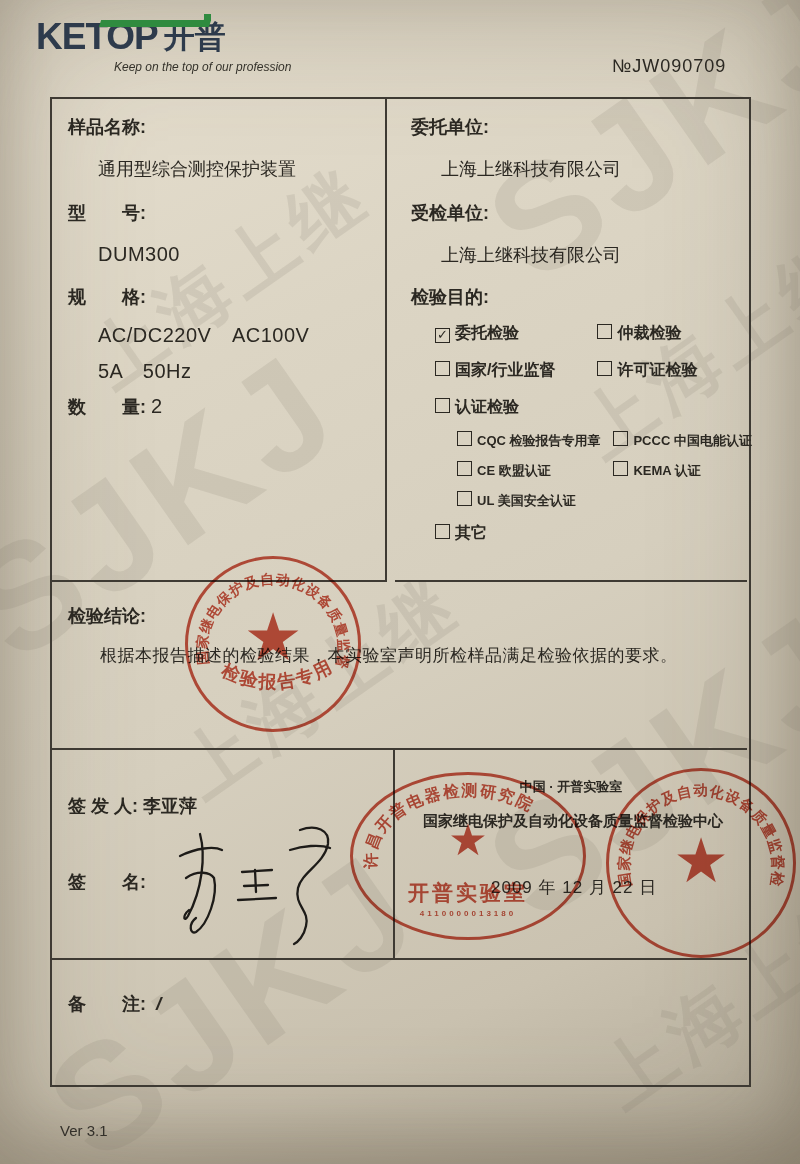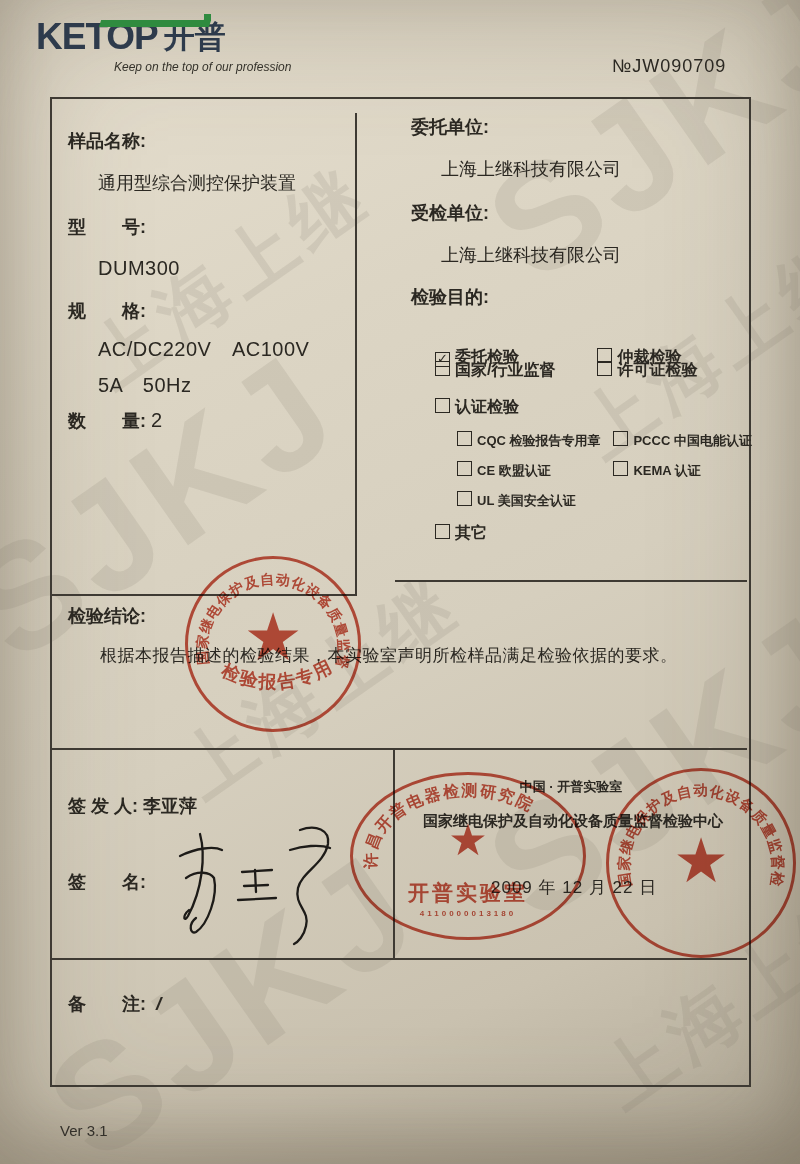--- a/index.html
+++ b/index.html
@@ -16,21 +16,21 @@
   .logo{position:absolute;left:36px;top:16px;z-index:3;}
   .logo .latin{font-size:37px;font-weight:800;color:#2e3b4c;letter-spacing:-1px;line-height:40px;}
   .logo .cjk{font-size:31px;font-weight:700;color:#2e3b4c;margin-left:6px;vertical-align:2px;}
   .logo .greenbar{position:absolute;left:64px;top:4px;width:110px;height:7px;background:#2f8b3f;transform:skewX(-18deg);}
   .logo .greentick{position:absolute;left:168px;top:-2px;width:7px;height:7px;background:#2f8b3f;}
   .tagline{position:absolute;left:114px;top:60px;font-size:12px;font-style:italic;color:#34312a;z-index:3;}
   .report-no{position:absolute;left:612px;top:56px;font-size:18px;letter-spacing:1px;color:#2b2822;z-index:3;}
   
   .tbl{position:absolute;left:50px;top:97px;width:697px;height:986px;border:2.5px solid #3e3a33;z-index:1;}
   .cell{position:absolute;box-sizing:border-box;}
-  .cell-tl{left:0;top:14px;width:305px;height:483px;border-right:2px solid #3e3a33;border-bottom:2px solid #3e3a33;}
+  .cell-tl{left:0;top:0;width:335px;height:483px;border-right:2px solid #3e3a33;border-bottom:2px solid #3e3a33;}
   .cell-tr{left:343px;top:0;width:352px;height:483px;border-bottom:2px solid #3e3a33;}
   .row-concl{left:0;top:483px;width:695px;height:168px;border-bottom:2px solid #3e3a33;}
   .cell-sl{left:0;top:651px;width:343px;height:210px;border-right:2px solid #3e3a33;border-bottom:2px solid #3e3a33;}
   .cell-sr{left:343px;top:651px;width:352px;height:210px;border-bottom:2px solid #3e3a33;}
   .row-note{left:0;top:861px;width:695px;height:120px;}
   .lbl{font-size:18px;font-weight:700;color:#2b2822;}
   .val{font-size:18px;color:#2b2822;}
   .latinval{font-size:20px;color:#2b2822;letter-spacing:.5px;}
   
   .cell-tl .line, .cell-tr .line{position:absolute;left:16px;white-space:nowrap;}
@@ -98,21 +98,21 @@
     </div>
 
     <div class="cell cell-tr">
       <div class="line lbl" style="top:16px;text-align:center;">委托单位:</div>
       <div class="line val ind" style="top:58px;">上海上继科技有限公司</div>
       <div class="line lbl" style="top:102px;">受检单位:</div>
       <div class="line val ind" style="top:144px;">上海上继科技有限公司</div>
       <div class="line lbl" style="top:186px;">检验目的:</div>
 
       <div class="line" style="top:224px;left:40px;">
-        <span class="cbcol" style="width:158px;margin-top:24px;"><span class="cb">✓</span><span class="cbl">委托检验</span></span>
+        <span class="cbcol" style="width:158px;"><span class="cb">✓</span><span class="cbl">委托检验</span></span>
         <span class="cbcol"><span class="cb"></span><span class="cbl">仲裁检验</span></span>
       </div>
       <div class="line" style="top:261px;left:40px;">
         <span class="cbcol" style="width:158px;"><span class="cb"></span><span class="cbl">国家/行业监督</span></span>
         <span class="cbcol"><span class="cb"></span><span class="cbl">许可证检验</span></span>
       </div>
       <div class="line" style="top:298px;left:40px;">
         <span class="cbcol"><span class="cb"></span><span class="cbl">认证检验</span></span>
       </div>
       <div class="line" style="top:332px;left:62px;">

